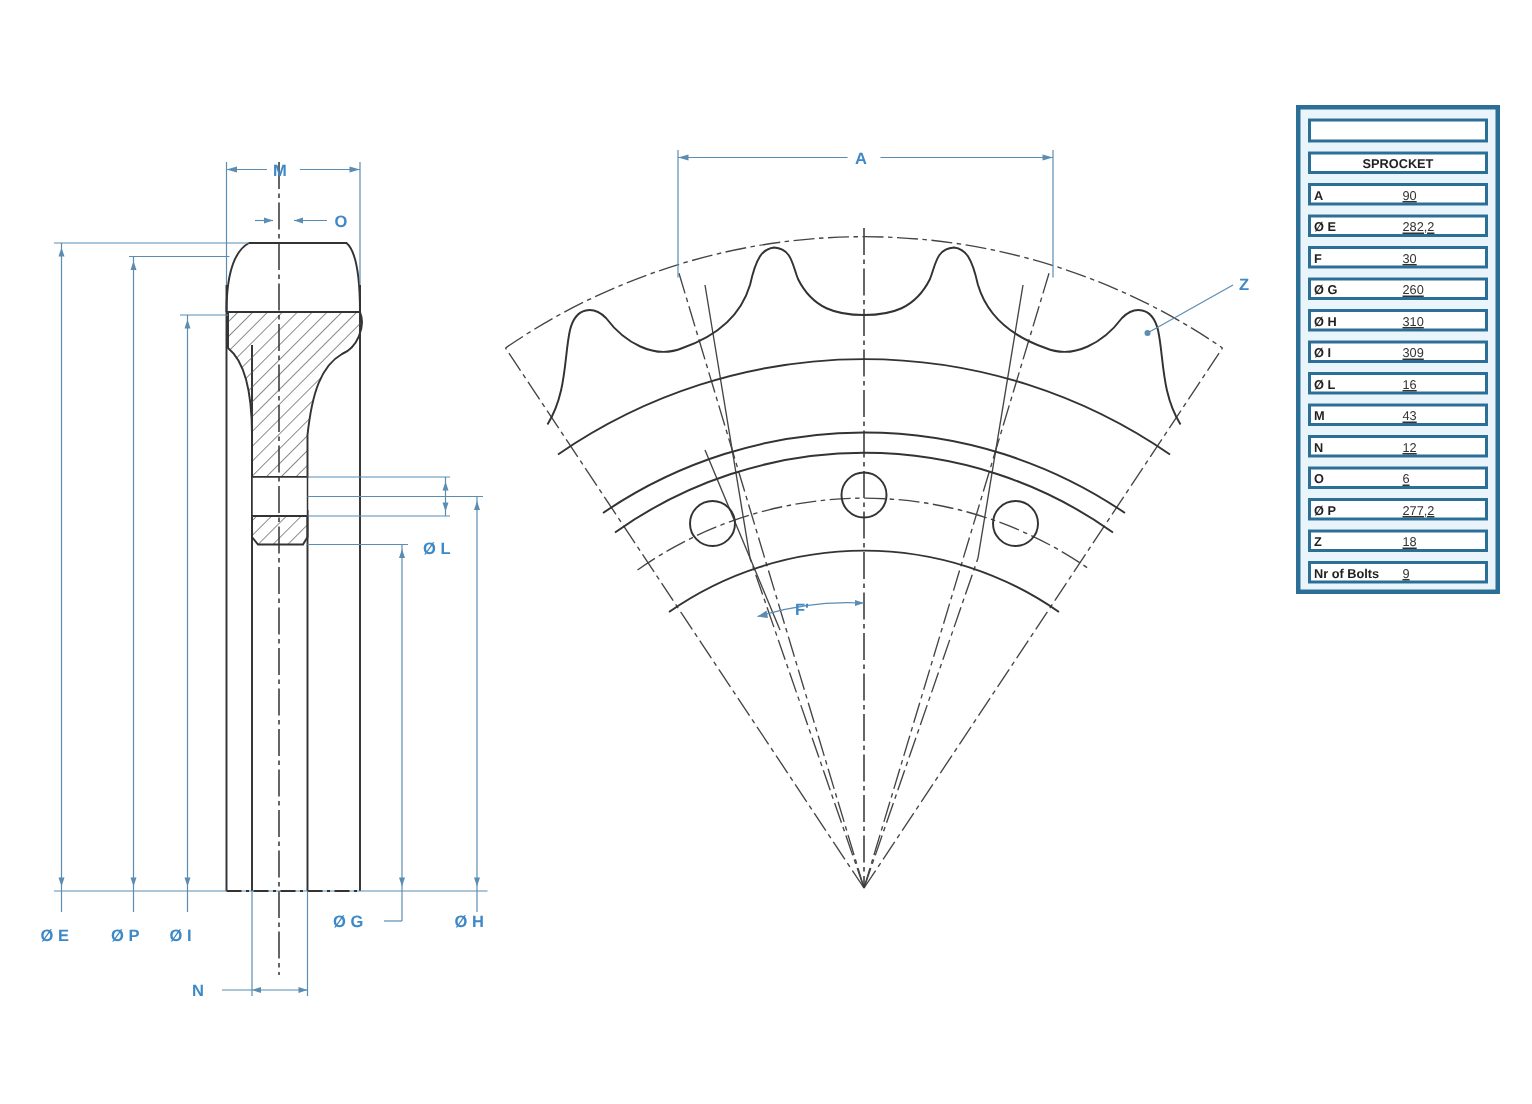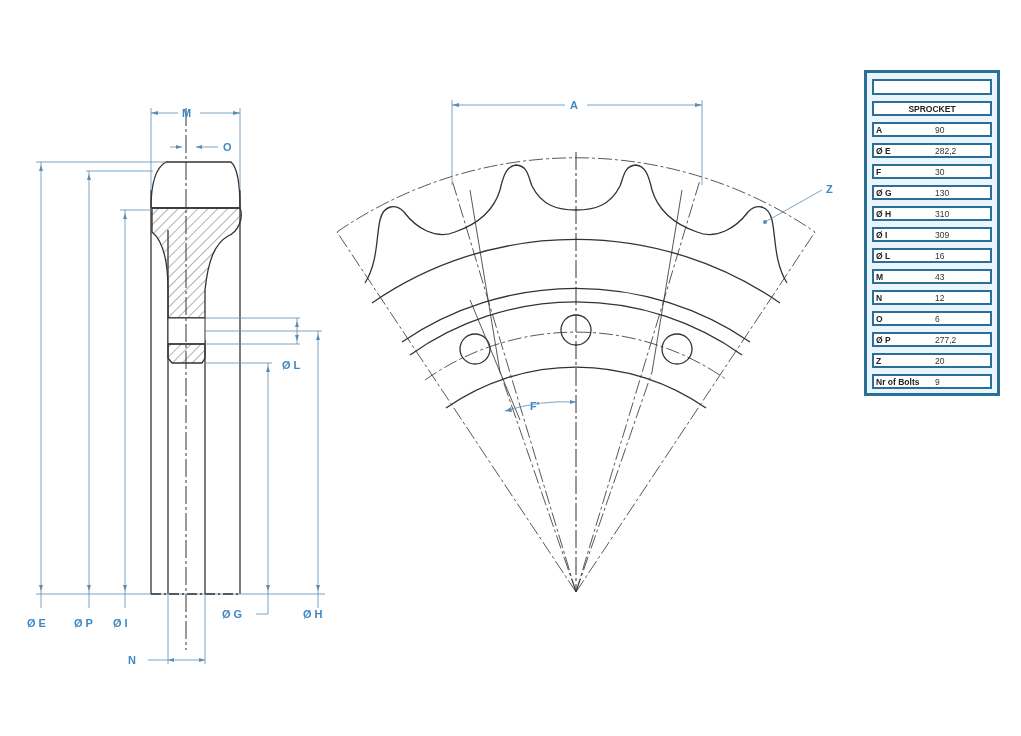--- a/index.html
+++ b/index.html
@@ -9,21 +9,21 @@
   .spec-table {
     position: absolute; left: 864px; top: 70px; width: 136px; height: 326px;
     background: #e9f4fb; border: 3px solid #2c6f96; box-sizing: border-box;
     padding: 6px 5px 0 5px;
   }
   .spec-row {
     height: 15px; margin-bottom: 6px; background: #ffffff; border: 2px solid #2c6f96;
     box-sizing: border-box; display: flex; align-items: center; font-size: 8.5px; color: #222;
   }
   .spec-row .k { width: 53px; padding-left: 2px; font-weight: bold; white-space: nowrap; }
-  .spec-row .v { flex: 1; padding-left: 6px; color: #333; }
+  .spec-row .v { flex: 1; padding-left: 6px; color: #333; text-decoration: underline; }
   .spec-title { justify-content: center; font-weight: bold; font-size: 8.5px; }
   .spec-blank { height: 16px; }
 </style>
 </head>
 <body>
 
 <svg id="drawing" width="1021" height="736" viewBox="0 0 1021 736" xmlns="http://www.w3.org/2000/svg">
   <defs>
     <pattern id="hatch" patternUnits="userSpaceOnUse" width="7" height="7" patternTransform="rotate(45)">
       <line x1="0" y1="0" x2="0" y2="7" stroke="#555" stroke-width="0.9"></line>
@@ -193,21 +193,21 @@
       <div class="spec-row">
         <span class="k">Ø E</span>
         <span class="v">282,2</span>
       </div>
       <div class="spec-row">
         <span class="k">F</span>
         <span class="v">30</span>
       </div>
       <div class="spec-row">
         <span class="k">Ø G</span>
-        <span class="v">130</span>
+        <span class="v">260</span>
       </div>
       <div class="spec-row">
         <span class="k">Ø H</span>
         <span class="v">310</span>
       </div>
       <div class="spec-row">
         <span class="k">Ø I</span>
         <span class="v">309</span>
       </div>
       <div class="spec-row">
@@ -225,20 +225,20 @@
       <div class="spec-row">
         <span class="k">O</span>
         <span class="v">6</span>
       </div>
       <div class="spec-row">
         <span class="k">Ø P</span>
         <span class="v">277,2</span>
       </div>
       <div class="spec-row">
         <span class="k">Z</span>
-        <span class="v">20</span>
+        <span class="v">18</span>
       </div>
       <div class="spec-row">
         <span class="k">Nr of Bolts</span>
         <span class="v">9</span>
       </div>
     </div>
 </div>
 
 </body></html>

